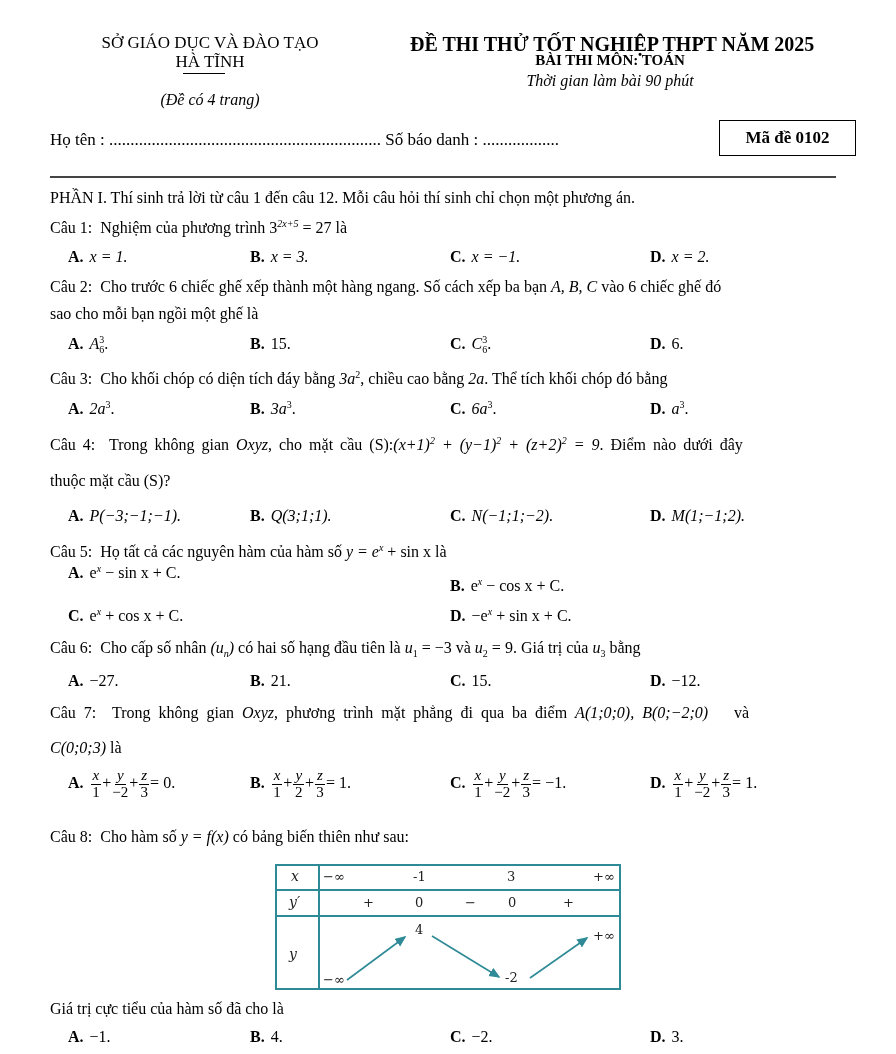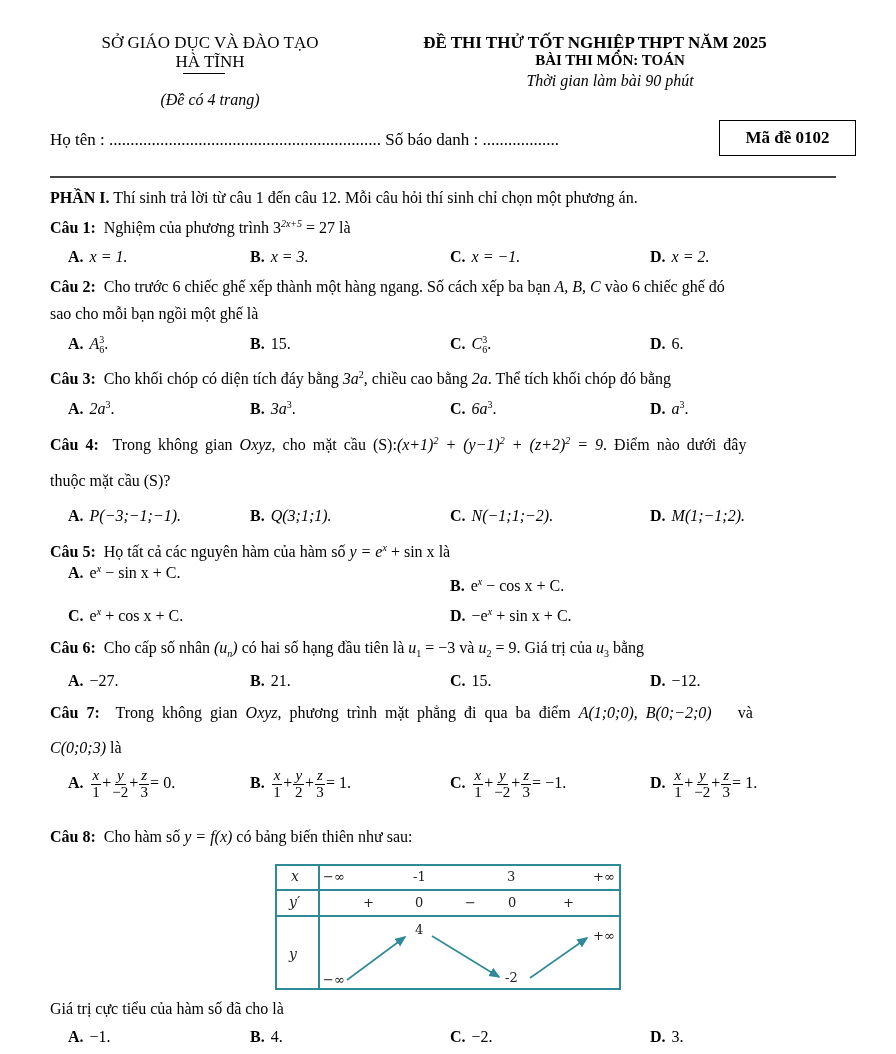--- a/index.html
+++ b/index.html
@@ -1,29 +1,29 @@
 <!DOCTYPE html>
 <html><head>
   <meta charset="utf-8">
   <style>
     html, body { margin: 0; padding: 0; background: #fff; }
     body {
       width: 896px; height: 1054px; position: relative; overflow: hidden;
       font-family: "Liberation Serif", serif; color: #000; font-size: 16px;
     }
     .abs { position: absolute; white-space: nowrap; }
-    .b { font-weight: bold; }
+    .b { font-weight: normal; }
     .i { font-style: italic; }
     .hdr-left { left: 0; width: 448px; text-align: center; }
     .hdr-right { left: 400px; width: 500px; text-align: center; }
     .hdr-org { top: 33px; font-size: 17px; left: 60px; width: 300px; }
     .hdr-province { top: 52px; font-size: 17px; font-weight: normal; left: 60px; width: 300px; }
     .hdr-rule { position: absolute; left: 183px; top: 73px; width: 42px; height: 0; border-top: 1px solid #000; }
     .hdr-pages { top: 91px; font-style: italic; font-size: 16px; left: 60px; width: 300px; }
-    .hdr-title { top: 33px; font-size: 17px; font-weight: bold; left: 395px; width: 400px; }
+    .hdr-title { top: 33px; font-size: 20px; font-weight: bold; left: 410px; width: 400px; }
     .hdr-subject { top: 52px; font-size: 15px; font-weight: bold; left: 410px; width: 400px; }
     .hdr-time { top: 72px; font-size: 16px; font-style: italic; left: 410px; width: 400px; text-align: center; }
     .name-line { top: 130px; left: 50px; font-size: 17px; }
     .dots { letter-spacing: 0px; }
     .code-box {
       position: absolute; left: 719px; top: 120px; width: 137px; height: 36px;
       border: 1.5px solid #000; box-sizing: border-box;
       display: flex; align-items: center; justify-content: center;
       font-weight: bold; font-size: 17px; text-align: center;
     }

